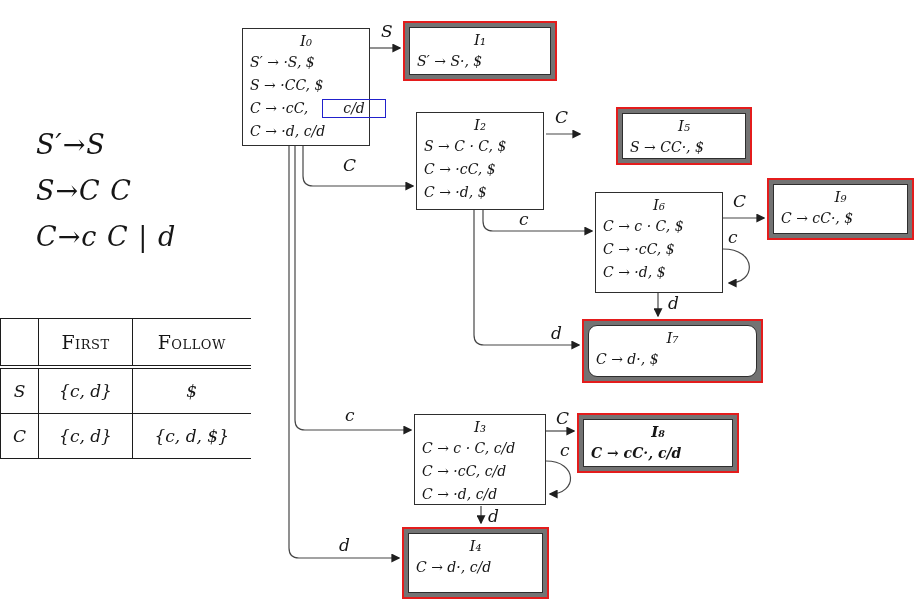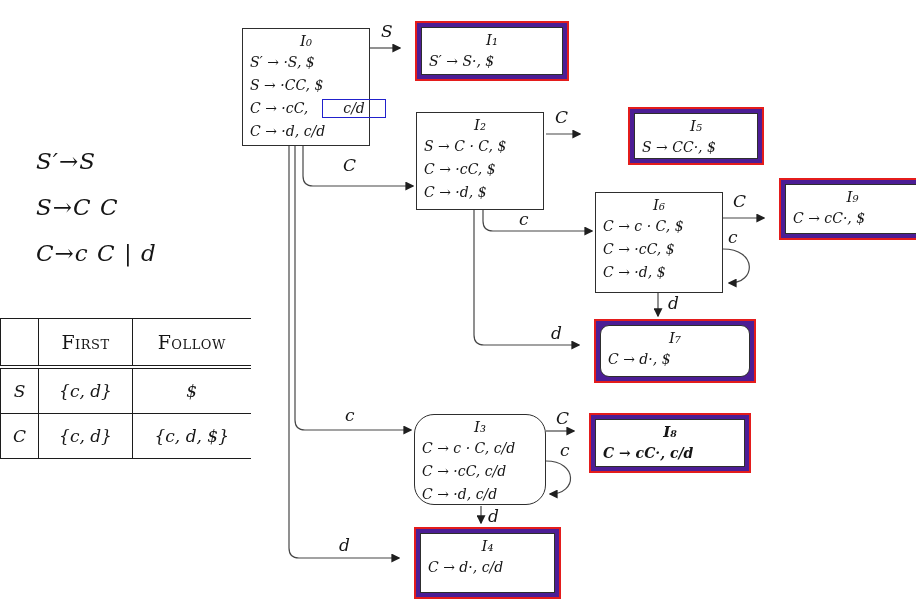--- a/index.html
+++ b/index.html
@@ -4,40 +4,40 @@
 <style>
   * { margin:0; padding:0; box-sizing:border-box; }
   html,body { width:916px; height:602px; background:#ffffff; }
   body { font-family:"DejaVu Serif", serif; color:#151515; overflow:hidden; }
   .canvas { position:relative; width:916px; height:602px; background:#fff; overflow:hidden; }
 
   
   .edge-layer { position:absolute; left:0; top:0; width:916px; height:602px; z-index:1; }
 
   
-  .grammar { position:absolute; left:36px; top:138px; z-index:2; font-style:italic;
-             font-size:23px; line-height:46px; letter-spacing:1px; }
+  .grammar { position:absolute; left:36px; top:122px; z-index:2; font-style:italic;
+             font-size:27px; line-height:46px; letter-spacing:1px; }
 
   
   .ff-table { position:absolute; left:0px; top:318px; z-index:2; border-collapse:collapse;
               font-size:17px; }
   .ff-table th, .ff-table td { border:1.5px solid #1c1c1c; text-align:center; padding:12px 6px; }
   .ff-table th { font-weight:normal; font-variant:small-caps; font-size:19px; height:35px;
                  letter-spacing:0.5px; border-bottom:4px double #1c1c1c; }
   .ff-table td { height:28px; font-style:italic; }
   .ff-table tr > *:last-child { border-right:none; }
   .col-sym { width:38px; }
   .col-first { width:94px; }
   .col-follow { width:118px; }
 
   
   .state { position:absolute; z-index:2; background:#fff; border:1.4px solid #2e2e2e; }
   .title { text-align:center; font-style:italic; font-size:15px; line-height:20px; padding-top:2px; }
   .item  { font-style:italic; font-size:14px; line-height:23px; padding-left:7px; white-space:nowrap; }
-  .red-wrap { position:absolute; z-index:2; background:#4c1d95; border:2.6px solid #e41c1c; padding:4px;margin-left:12px; }
+  .red-wrap { position:absolute; z-index:2; background:#737373; border:2.6px solid #e41c1c; padding:4px; }
   .red-wrap .inner { width:100%; height:100%; border:1.4px solid #2e2e2e; background:#fff; }
   .inner.rounded { border-radius:9px; }
   .blue-box { display:inline-block; border:1.8px solid #2121cc; padding:0 20px; margin-left:14px;
               line-height:17px;text-align:right; }
 
   
   .edge-label { position:absolute; z-index:3; font-style:italic; font-size:17px; line-height:18px; }
 </style>
 </head>
 <body>
@@ -131,28 +131,28 @@
     <div class="item">C → ·d, $</div>
   </div>
 
   <div class="red-wrap" style="left: 767px; top: 178px; width: 147px; height: 62px; border-color: rgb(228, 28, 28);">
     <div class="inner">
       <div class="title">I₉</div>
       <div class="item">C → cC·, $</div>
     </div>
   </div>
 
-  <div class="red-wrap" style="left: 582px; top: 319px; width: 162px; height: 64px; border-color: rgb(228, 28, 28);">
+  <div class="red-wrap" style="left: 582px; top: 319px; width: 181px; height: 64px; border-color: rgb(228, 28, 28);">
     <div class="inner rounded">
       <div class="title">I₇</div>
       <div class="item">C → d·, $</div>
     </div>
   </div>
 
-  <div class="state" style="left:414px;top:414px;width:132px;height:91px;border-radius:20px;">
+  <div class="state" style="left:414px;top:414px;width:132px;height:91px;">
     <div class="title">I₃</div>
     <div class="item">C → c · C, c/d</div>
     <div class="item">C → ·cC, c/d</div>
     <div class="item">C → ·d, c/d</div>
   </div>
 
   <div class="red-wrap" style="left: 577px; top: 413px; width: 162px; height: 60px; border-color: rgb(228, 28, 28); font-weight: bold;">
     <div class="inner">
       <div class="title">I₈</div>
       <div class="item">C → cC·, c/d</div>

